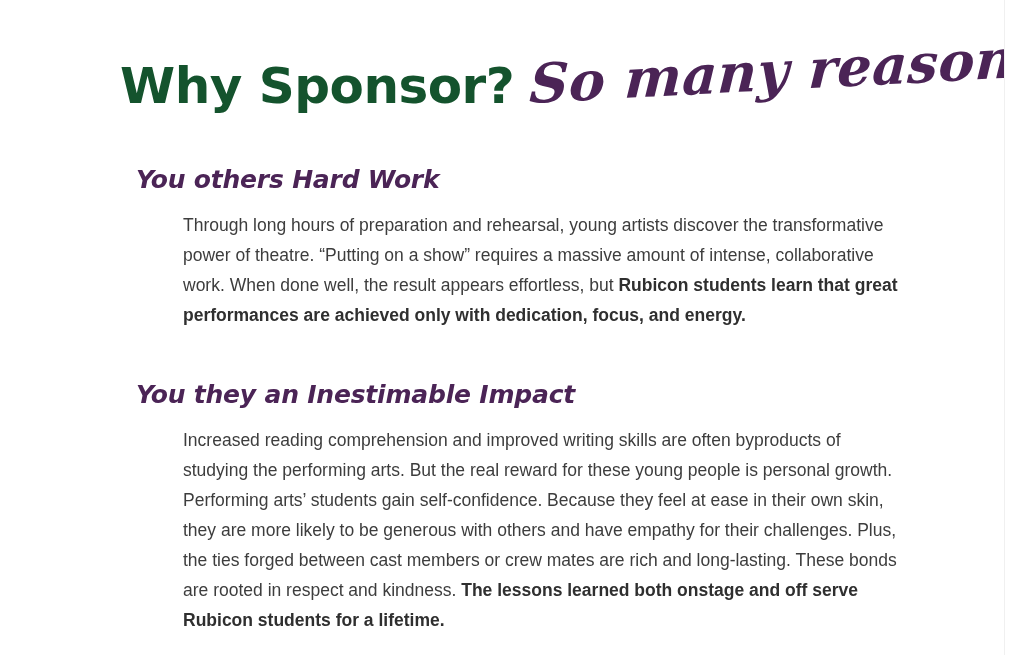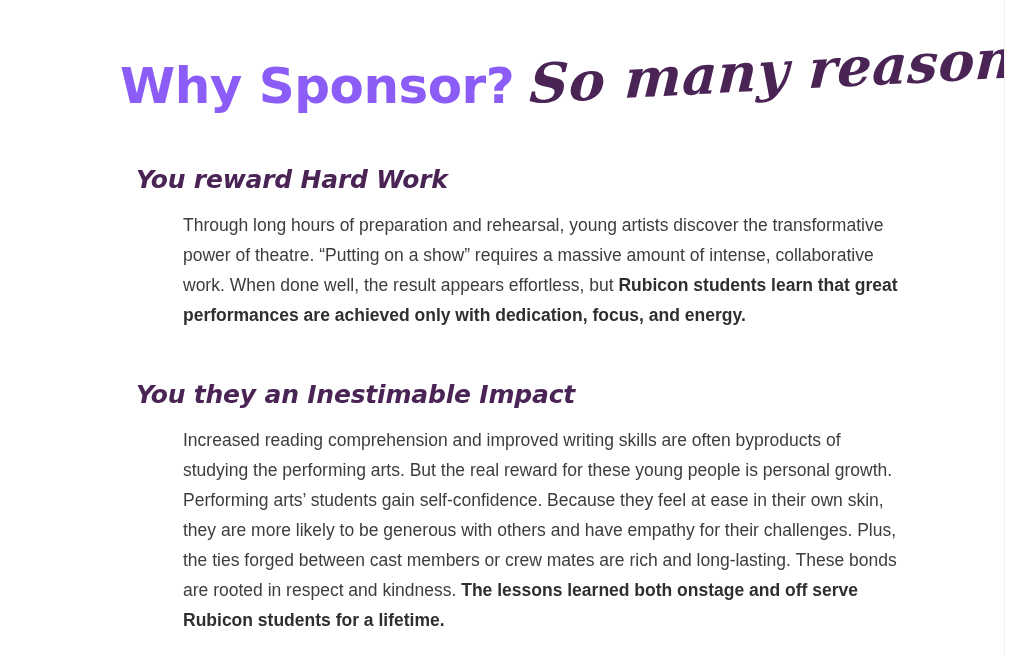--- a/index.html
+++ b/index.html
@@ -40,21 +40,21 @@
   .title-block {
     position: absolute;
     left: 120px;
     top: 52px;
     white-space: nowrap;
   }
   .title-main {
     font-family: "DejaVu Sans", sans-serif;
     font-weight: bold;
     font-size: 50px;
-    color: #8b5cf6;
+    color: #14532d;
     letter-spacing: -0.5px;
     display: inline-block;
     vertical-align: baseline;
   }
   .title-script {
     font-family: "DejaVu Serif", serif;
     font-style: italic;
     font-weight: bold;
     font-size: 54px;
     color: #4b2456;
@@ -99,21 +99,21 @@
 
 <div class="page">
 
   <div class="content">
 
     <div class="title-block">
       <span class="title-main">Why Sponsor?</span><span class="title-script">So many reasons!</span>
     </div>
 
     <div class="section section-1">
-      <h2 class="heading">You reward Hard Work</h2>
+      <h2 class="heading">You others Hard Work</h2>
       <p class="body-text">
         <span>Through long hours of preparation and rehearsal, young artists discover the transformative power of theatre. “Putting on a show” requires a massive amount of intense, collaborative work. When done well, the result appears effortless, but </span><b>Rubicon students learn that great performances are achieved only with dedication, focus, and energy.</b>
       </p>
     </div>
 
     <div class="section section-2">
       <h2 class="heading">You they an Inestimable Impact</h2>
       <p class="body-text">
         <span>Increased reading comprehension and improved writing skills are often byproducts of studying the performing arts. But the real reward for these young people is personal growth. Performing arts’ students gain self-confidence. Because they feel at ease in their own skin, they are more likely to be generous with others and have empathy for their challenges. Plus, the ties forged between cast members or crew mates are rich and long-lasting. These bonds are rooted in respect and kindness. </span><b>The lessons learned both onstage and off serve Rubicon students for a lifetime.</b>
       </p>

